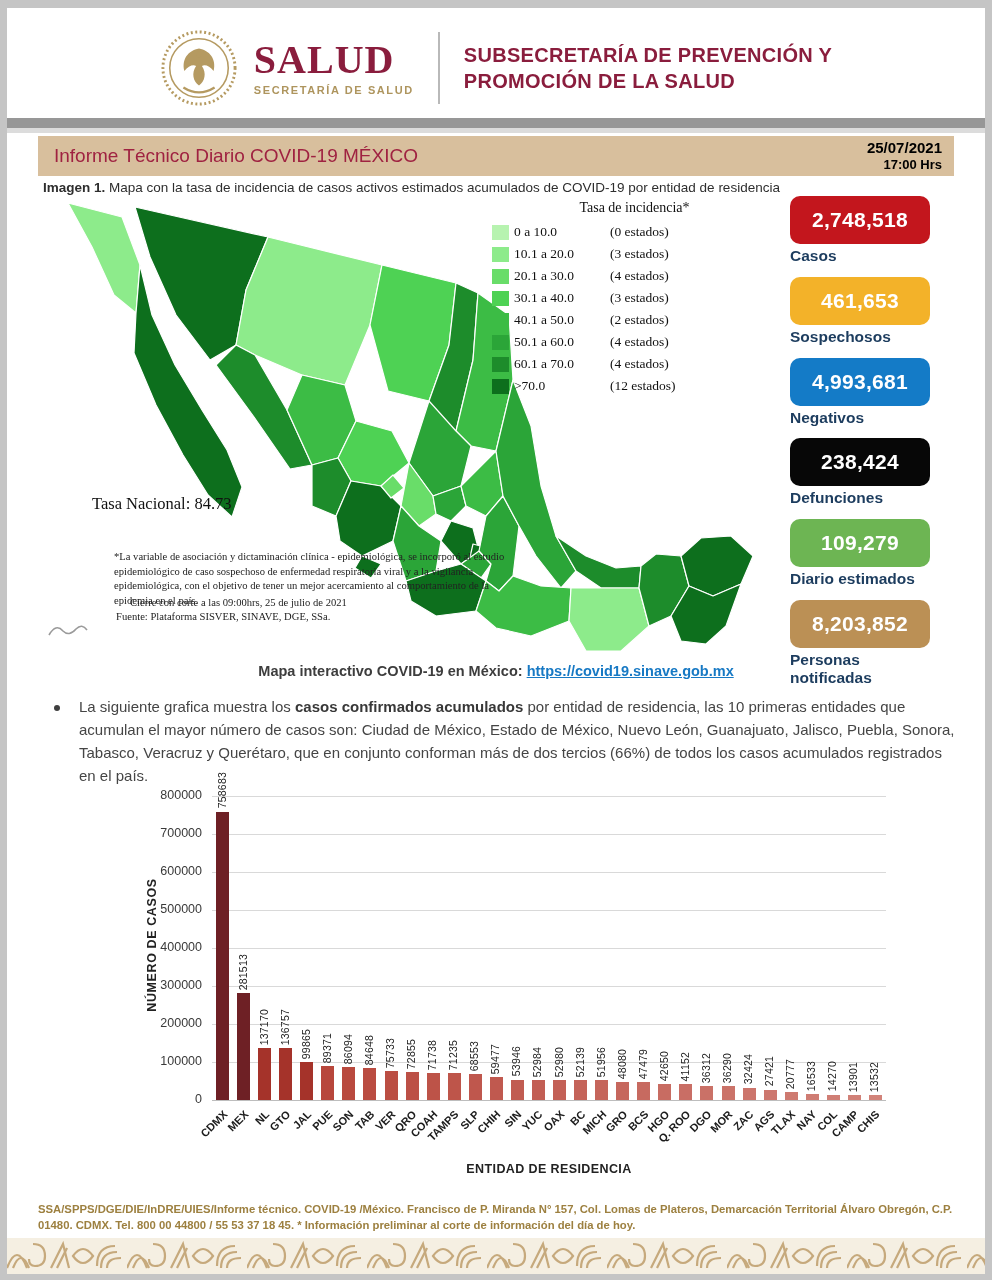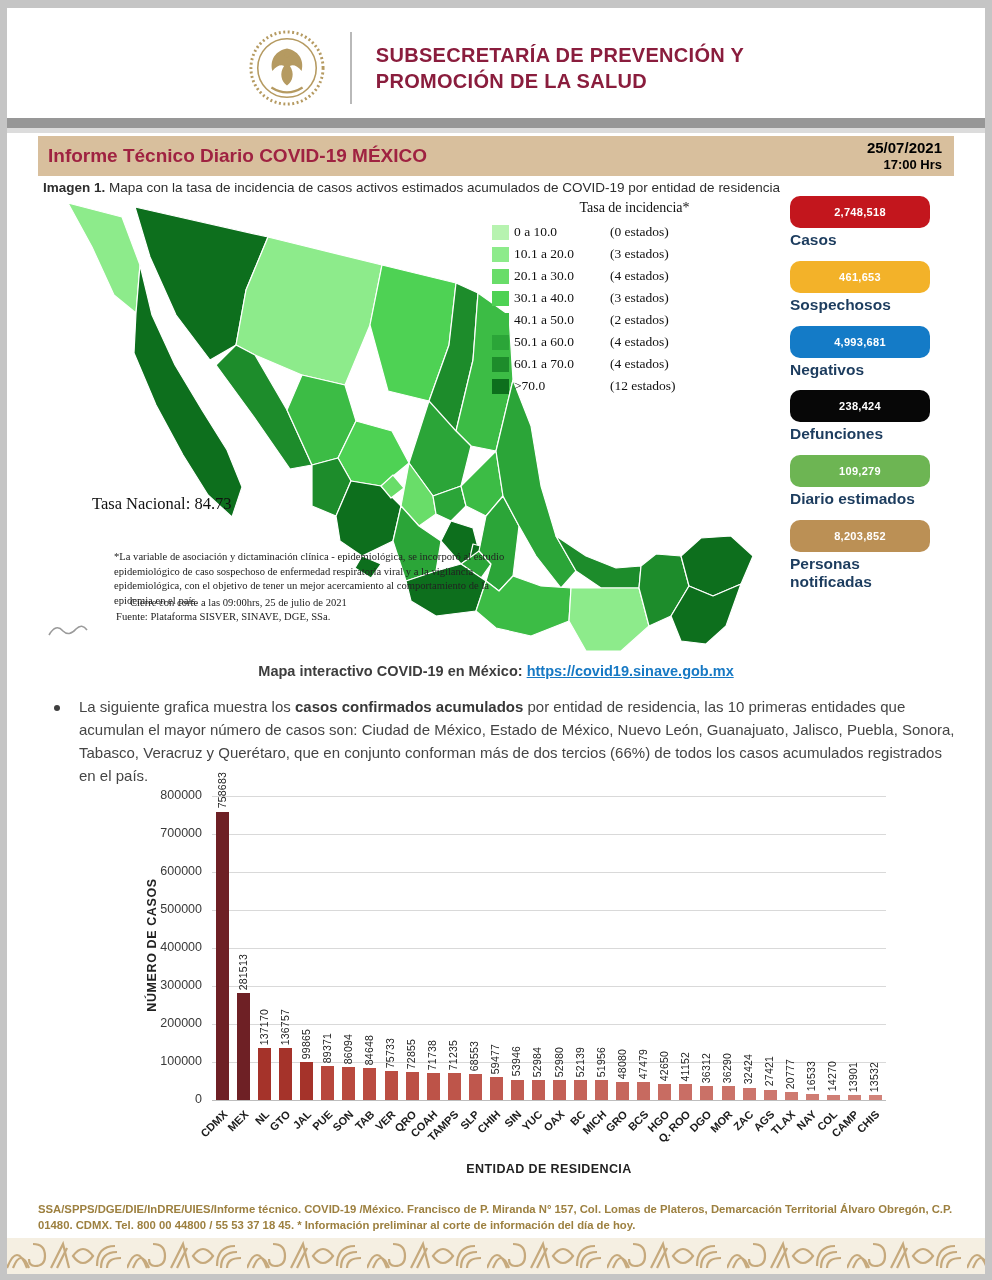--- a/index.html
+++ b/index.html
@@ -12,21 +12,21 @@
   .wordmark{display:flex;flex-direction:column;align-items:flex-start;}
   .wordmark .salud{font-family:"Liberation Serif",serif;font-weight:bold;font-size:40px;color:#8a1d3d;letter-spacing:1px;line-height:1;}
   .wordmark .secretaria{font-size:11px;font-weight:bold;color:#ae955e;letter-spacing:1.6px;margin-top:4px;}
   .hdr-divider{width:2px;height:72px;background:#b9b9b9;margin:0 8px;}
   .subtitle{font-family:"Liberation Sans",sans-serif;font-weight:bold;font-size:20px;color:#8a1d3d;line-height:1.3;letter-spacing:.3px;}
   .graybar1{position:absolute;top:110px;left:0;width:100%;height:10px;background:#979797;}
   .graybar2{position:absolute;top:120px;left:0;width:100%;height:5px;background:#dcdcdc;}
 
   
   .title-bar{position:absolute;top:128px;left:31px;width:916px;height:40px;background:#d8bf9d;display:flex;align-items:center;justify-content:space-between;padding:0;box-sizing:border-box;}
-  .title-bar .tb-title{font-size:19px;font-weight:bold;color:#9f2241;padding-left:10px;}
+  .title-bar .tb-title{font-size:19px;font-weight:normal;color:#9f2241;padding-left:16px;}
   .title-bar .tb-date{font-size:15px;font-weight:bold;color:#000000;text-align:right;padding-right:12px;line-height:1.2;margin-left:48px;}
   .title-bar .tb-time{font-size:13px;font-weight:bold;}
 
   .caption{position:absolute;top:172px;left:36px;font-size:13.5px;color:#2e2e2e;}
   .caption b{font-weight:bold;}
 
   
   .map-wrap{position:absolute;top:186px;left:33px;width:740px;height:462px;}
   .map-wrap svg.mexico{position:absolute;left:0;top:0;}
   .legend{position:absolute;left:452px;top:6px;width:285px;font-family:"Liberation Serif",serif;color:#111;}
@@ -34,21 +34,21 @@
   .legend-row{display:grid;grid-template-columns:22px 96px auto;align-items:center;margin-bottom:6px;font-size:13.5px;}
   .legend-swatch{width:17px;height:15px;}
   .tasa-nacional{position:absolute;left:52px;top:300px;font-family:"Liberation Serif",serif;font-size:16.5px;color:#111;}
   .map-footnote{position:absolute;left:74px;top:356px;width:392px;font-family:"Liberation Serif",serif;font-size:10.6px;line-height:1.38;color:#222;}
   .map-source{position:absolute;left:76px;top:402px;width:560px;font-family:"Liberation Serif",serif;font-size:10.6px;line-height:1.35;color:#222;}
   .map-source .s1{padding-left:14px;}
   .squiggle{position:absolute;left:6px;top:424px;}
 
   
   .stats-col{position:absolute;top:188px;left:783px;width:140px;display:flex;flex-direction:column;align-items:stretch;}
-  .stat-badge{height:32px;border-radius:10px;display:flex;align-items:center;justify-content:center;color:#fff;font-weight:bold;font-size:11px;letter-spacing:.3px;}
+  .stat-badge{height:48px;border-radius:10px;display:flex;align-items:center;justify-content:center;color:#fff;font-weight:bold;font-size:21px;letter-spacing:.3px;}
   .stat-label{text-align:left;font-weight:bold;font-size:15.5px;color:#1c3c5e;margin:3px 0 12px;line-height:1.15;}
 
   
   .maplink-row{position:absolute;top:655px;left:0;width:100%;text-align:center;font-size:14.5px;font-weight:bold;color:#3d3d3d;}
   .maplink-row a{color:#1779c4;text-decoration:underline;}
 
   
   .bullet-wrap{position:absolute;top:688px;left:42px;width:908px;}
   .bullet-dot{position:absolute;left:5px;top:9px;width:6px;height:6px;border-radius:50%;background:#3f3f3f;}
   .bullet-text{margin-left:30px;font-size:15px;line-height:1.53;color:#454545;}
@@ -75,20 +75,24 @@
 <div class="page">
 
   <div class="header">
     <svg class="seal" viewBox="0 0 80 80">
       <circle cx="40" cy="40" r="37" fill="none" stroke="#b59a61" stroke-width="3" stroke-dasharray="2 2.6"></circle>
       <circle cx="40" cy="40" r="30" fill="none" stroke="#b59a61" stroke-width="1.6"></circle>
       <path d="M40,20 C29,22 22,31 25,43 C29,38 34,36 37,38 C32,45 34,54 40,58 C46,54 48,45 43,38 C46,36 51,38 55,43 C58,31 51,22 40,20 Z" fill="#b59a61"></path>
       <circle cx="40" cy="26" r="3" fill="#b59a61"></circle>
       <path d="M24,60 Q40,70 56,60" fill="none" stroke="#b59a61" stroke-width="2.4"></path>
     </svg>
+    <div class="wordmark">
+      <div class="salud">SALUD</div>
+      <div class="secretaria">SECRETARÍA DE SALUD</div>
+    </div>
     <div class="hdr-divider"></div>
     <div class="subtitle">
       <div>SUBSECRETARÍA DE PREVENCIÓN Y</div>
       <div>PROMOCIÓN DE LA SALUD</div>
     </div>
   </div>
   <div class="graybar1"></div>
   <div class="graybar2"></div>
 
   <div class="title-bar">

